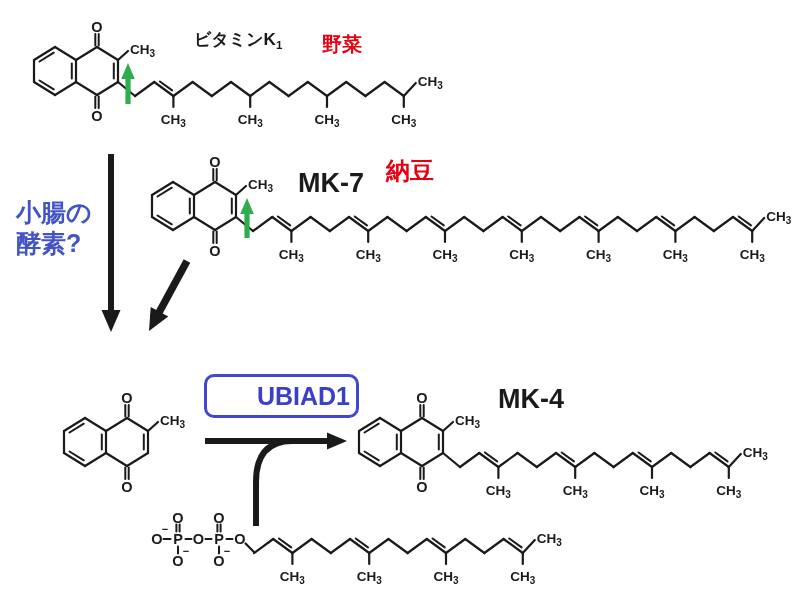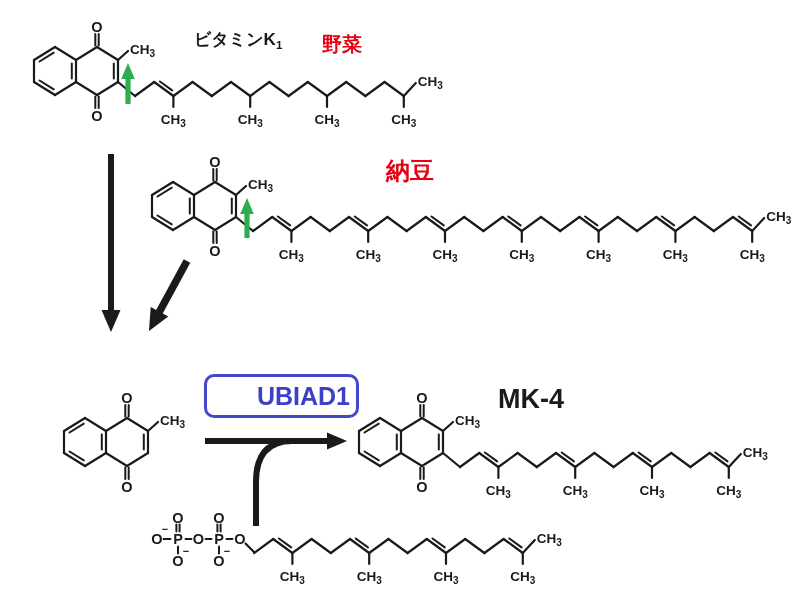--- a/index.html
+++ b/index.html
@@ -305,21 +305,26 @@
       <g>
         <rect x="244.4" y="212" width="5.2" height="26" fill="#2fad4e"></rect>
         <polygon points="247,198 240.2,214 253.8,214" fill="#2fad4e"></polygon>
       </g>
     </svg>
 
   <div class="lbl k1lbl"><span>ビタミンK</span><sub>1</sub></div>
 
   <div class="lbl yasai">野菜</div>
 
+  <div class="lbl mk7lbl">MK-7</div>
 
   <div class="lbl natto">納豆</div>
 
+  <div class="lbl gut">
+    <div>小腸の</div>
+    <div>酵素?</div>
+  </div>
 
 
   <div class="enzyme-box">UBIAD1</div>
 
   <div class="lbl mk4lbl">MK-4</div>
 </div>
 
 </body></html>

